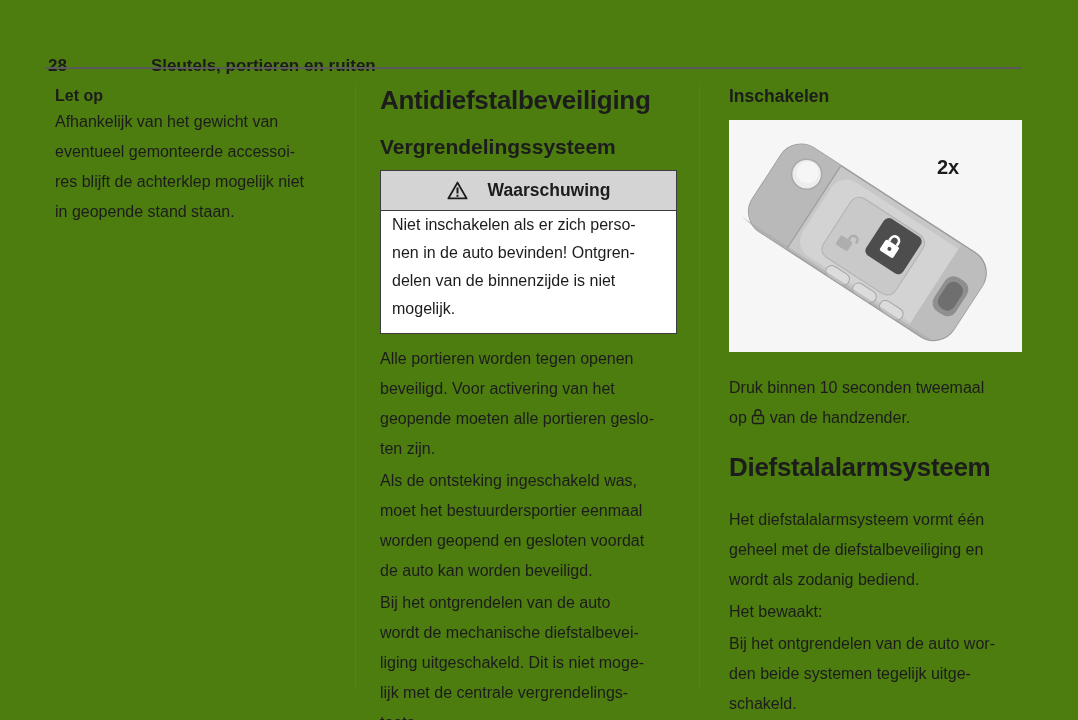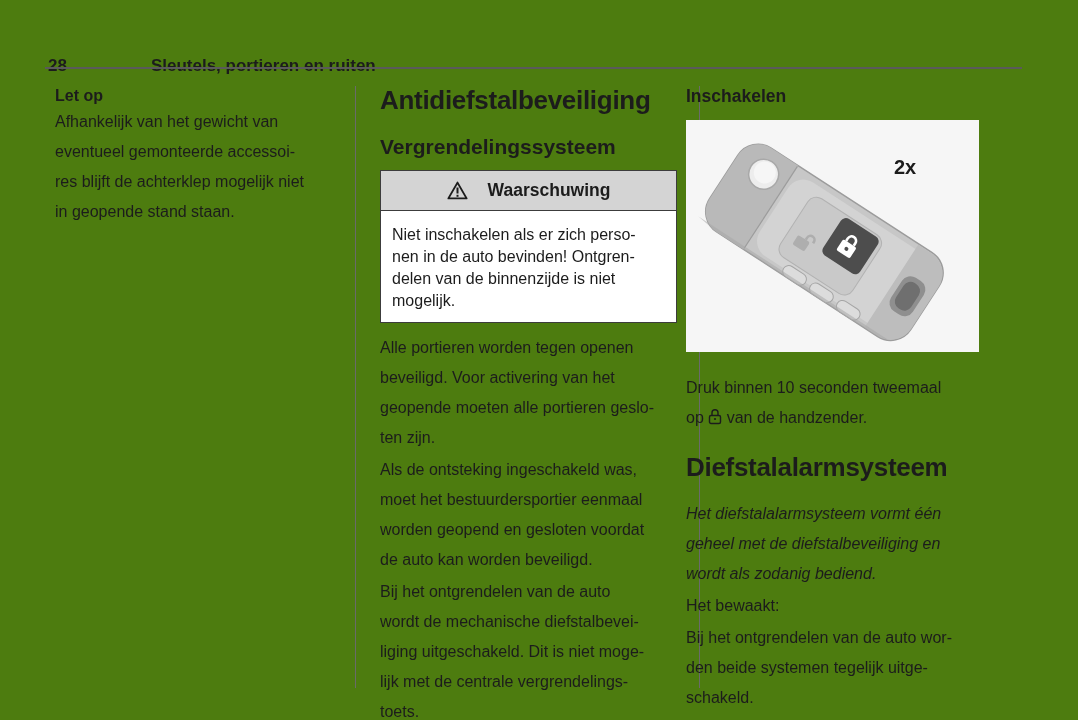--- a/index.html
+++ b/index.html
@@ -19,51 +19,51 @@
   .hdr .chapter { font-size: 17px; font-weight: bold; margin-left: 84px; margin-top: 32px; }
   .hdr-rule { position: absolute; left: 45px; top: 67px; width: 977px; height: 2px; background: #5a5a5a; }
   
   .vdiv { position: absolute; top: 86px; width: 1px; height: 602px; background: #6a6a6a; }
   .vdiv.d1 { left: 355px; }
   .vdiv.d2 { left: 699px; }
   
   .col { position: absolute; top: 85px; }
   .col1 { left: 55px;  width: 288px; }
   .col2 { left: 380px; width: 297px; }
-  .col3 { left: 686px; width: 296px; }
+  .col3 { left: 729px; width: 296px; }
   .body {
     font-size: 16px;
     line-height: 30px;
     white-space: pre-line;
     margin: 0 0 2px 0;
   }
   .note-title { font-size: 16px; font-weight: bold; line-height: 22px; }
   h1.doc-h1 { font-size: 26px; font-weight: bold; line-height: 30px; letter-spacing: -0.3px; }
   h2.doc-h2 { font-size: 21px; font-weight: bold; line-height: 26px; margin-top: 19px; }
   h3.doc-h3 { font-size: 17.5px; font-weight: bold; line-height: 22px; }
   
   .warning-box { margin-top: 10px; border: 1px solid #3c3c3c; background: #ffffff; }
   .warning-header {
     background: #d4d4d4;
     border-bottom: 1px solid #3c3c3c;
     height: 40px;
     display: flex; align-items: center; justify-content: center;
     font-size: 17.5px; font-weight: bold; gap: 20px;
   }
   .warning-header svg { display: block; }
-  .warning-body { font-size: 16px; line-height: 22px; white-space: pre-line; padding: 13px 10px 10px 11px; }
+  .warning-body { font-size: 16px; line-height: 28px; white-space: pre-line; padding: 0 10px 10px 11px; }
   
   .col2 .body.p-first { margin-top: 10px; }
   
   .key-figure { position: relative; margin-top: 13px; width: 293px; height: 232px; background: #f6f6f6; }
   .fig-label { position: absolute; left: 208px; top: 36px; font-size: 20px; font-weight: bold; color: #1c1c1c; }
   .press-line { margin-top: 21px; }
   .press-line .lock-inline { vertical-align: -2px; }
   .col3 h1.doc-h1 { margin-top: 19px; }
-  .col3 .body.after-h1 { margin-top: 17px; font-style: italic; }
+  .col3 .body.after-h1 { margin-top: 23px; }
   
   .bullets { list-style: none; margin-top: 3px; }
   .bullets li { position: relative; padding-left: 20px; font-size: 16px; line-height: 22px; margin-bottom: 4px; }
   .bullets .sq {
     position: absolute; left: 0; top: 6px;
     width: 9px; height: 9px; background: #1c1c1c; display: inline-block;
   }
 </style>
 </head>
 <body>

